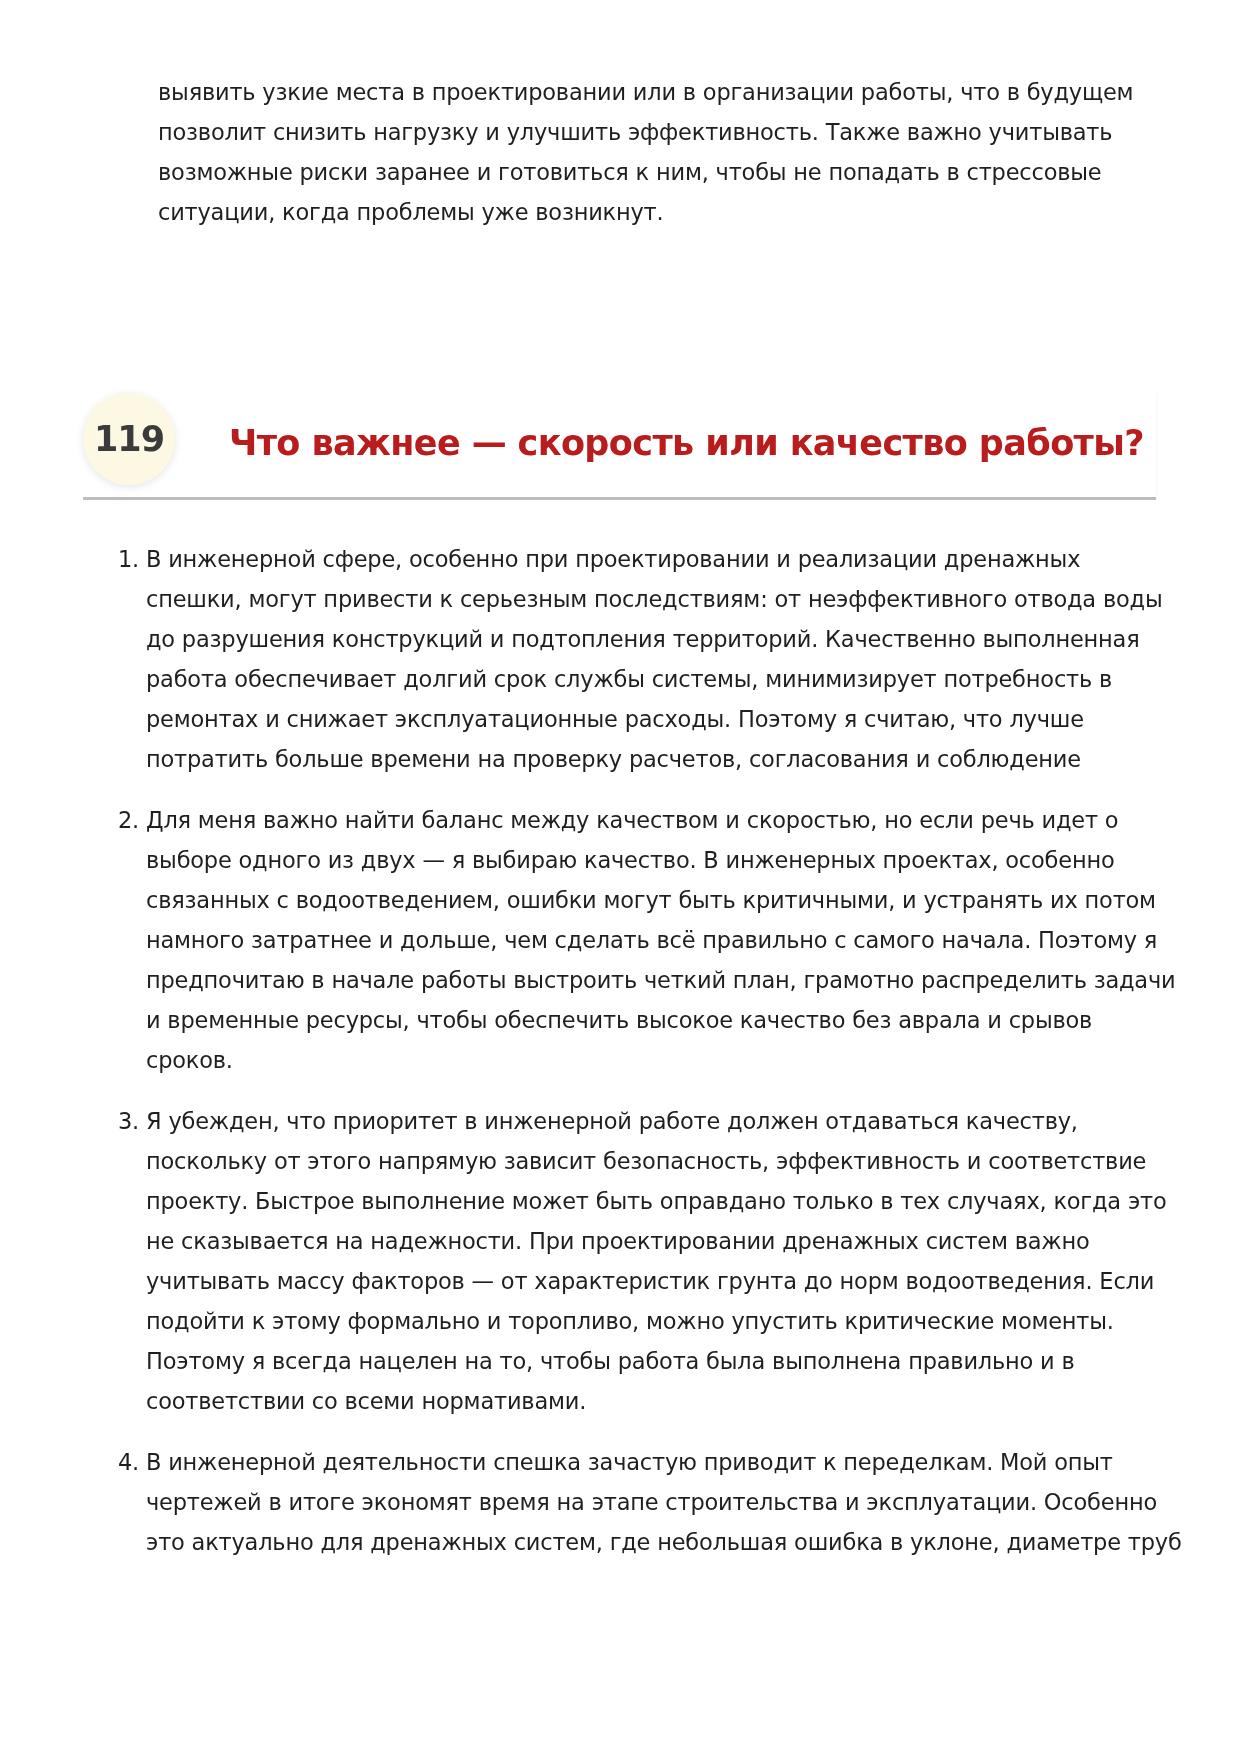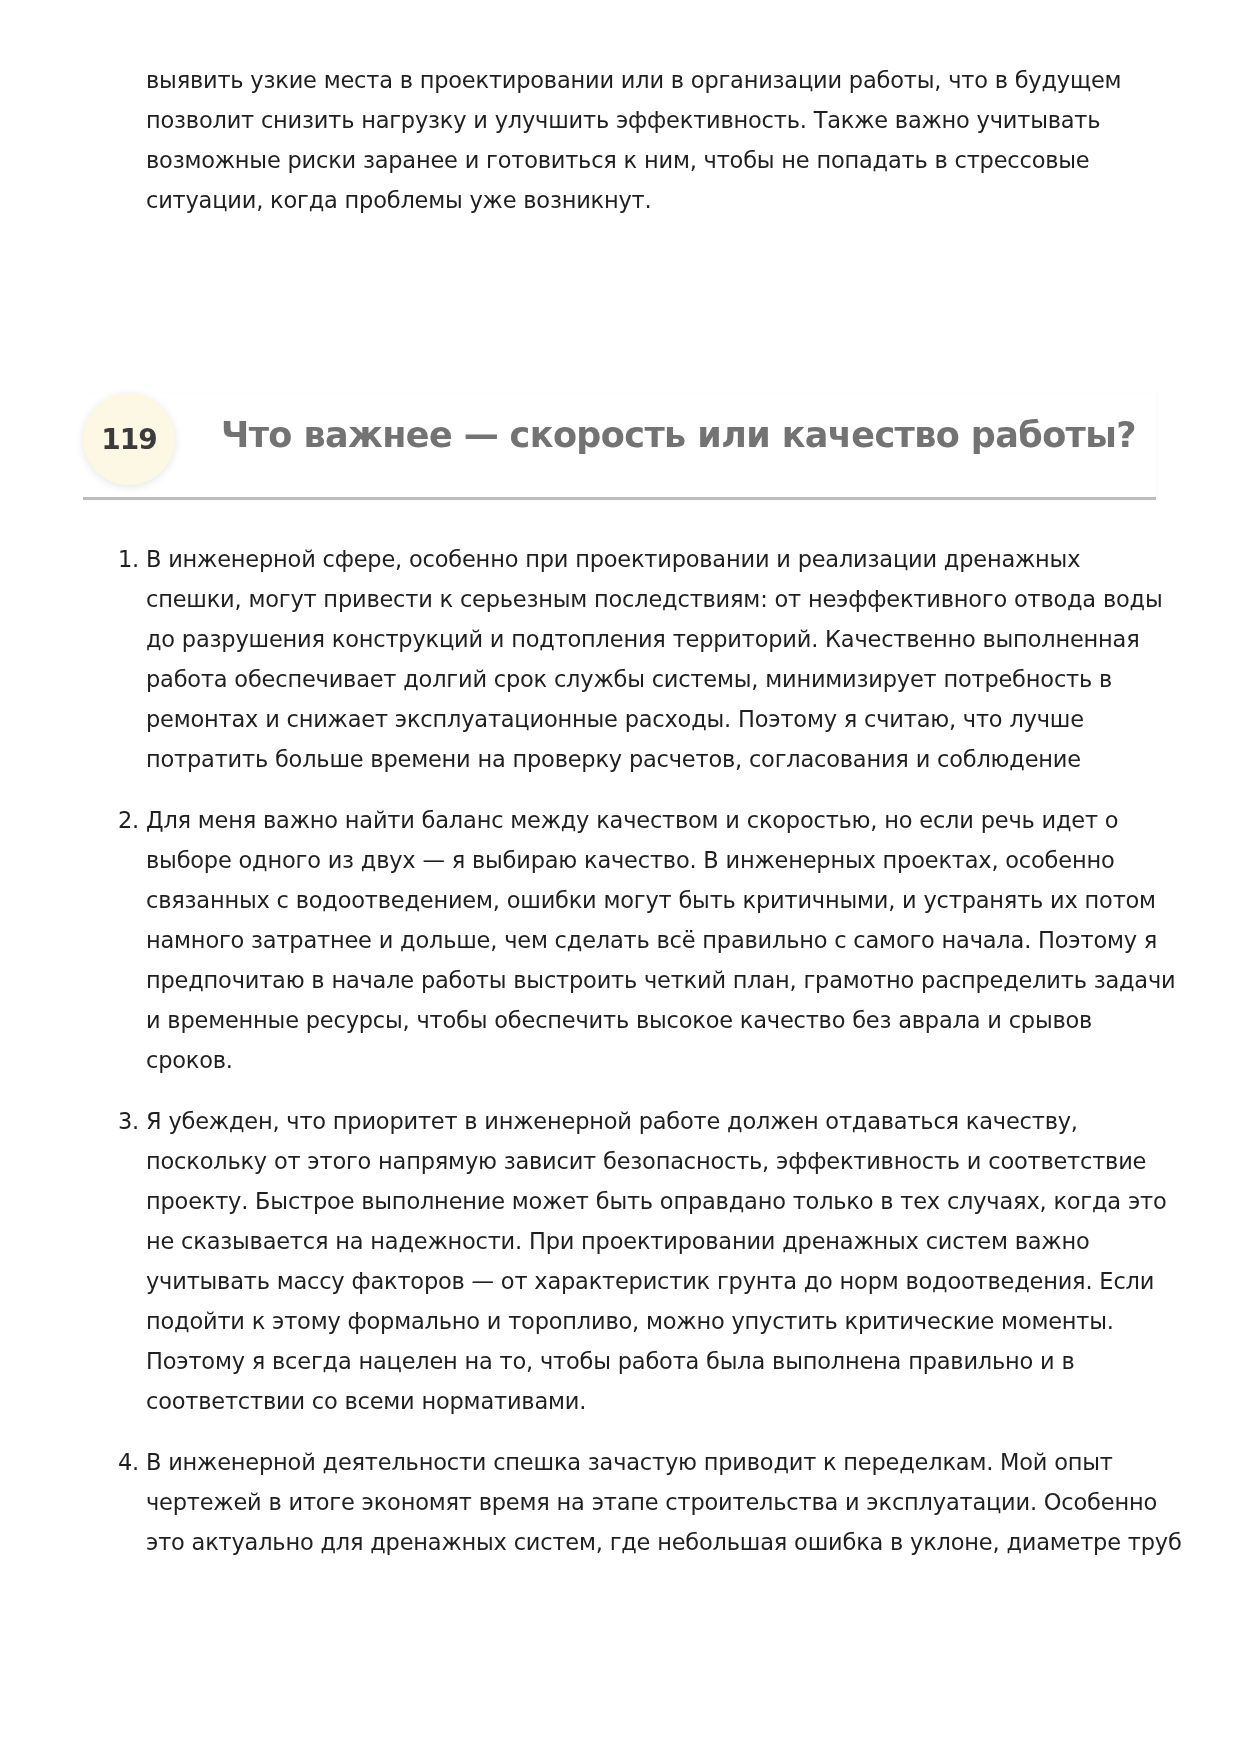--- a/index.html
+++ b/index.html
@@ -18,21 +18,21 @@
     .intro {
       position: absolute;
       left: 146px;
       top: 60px;
       width: 1000px;
       font-size: 22.5px;
       line-height: 40px;
       letter-spacing: -0.2px;
       margin: 0;
     }
-    .intro p { margin: 0; }
+    .intro p { margin: 12px; }
     .intro .line { display: block; white-space: nowrap; }
 
     .section-header {
       position: absolute;
       left: 83px;
       top: 393px;
       width: 1073px;
       height: 104px;
       background: #ffffff;
       border-bottom: 3px solid #bdbdbd;
@@ -47,34 +47,34 @@
       border-radius: 50%;
       background: #fdf8e4;
       box-shadow: 0 2px 8px rgba(0,0,0,0.10);
       display: flex;
       align-items: center;
       justify-content: center;
     }
     .badge-num {
       font-family: "DejaVu Sans", "Liberation Sans", sans-serif;
       font-weight: bold;
-      font-size: 28px;
+      font-size: 35px;
       color: #3b3b3b;
       letter-spacing: -1px;
     }
     .section-title {
       position: absolute;
       left: 138px;
       top: 22px;
-      margin: 0;
+      margin: 8px;
       font-family: "DejaVu Sans", "Liberation Sans", sans-serif;
       font-weight: bold;
       font-size: 35px;
       letter-spacing: -0.6px;
-      color: #737373;
+      color: #b91c1c;
       white-space: nowrap;
     }
 
     .answers {
       position: absolute;
       left: 118px;
       top: 539px;
       width: 1050px;
       margin: 0;
       padding: 0;

